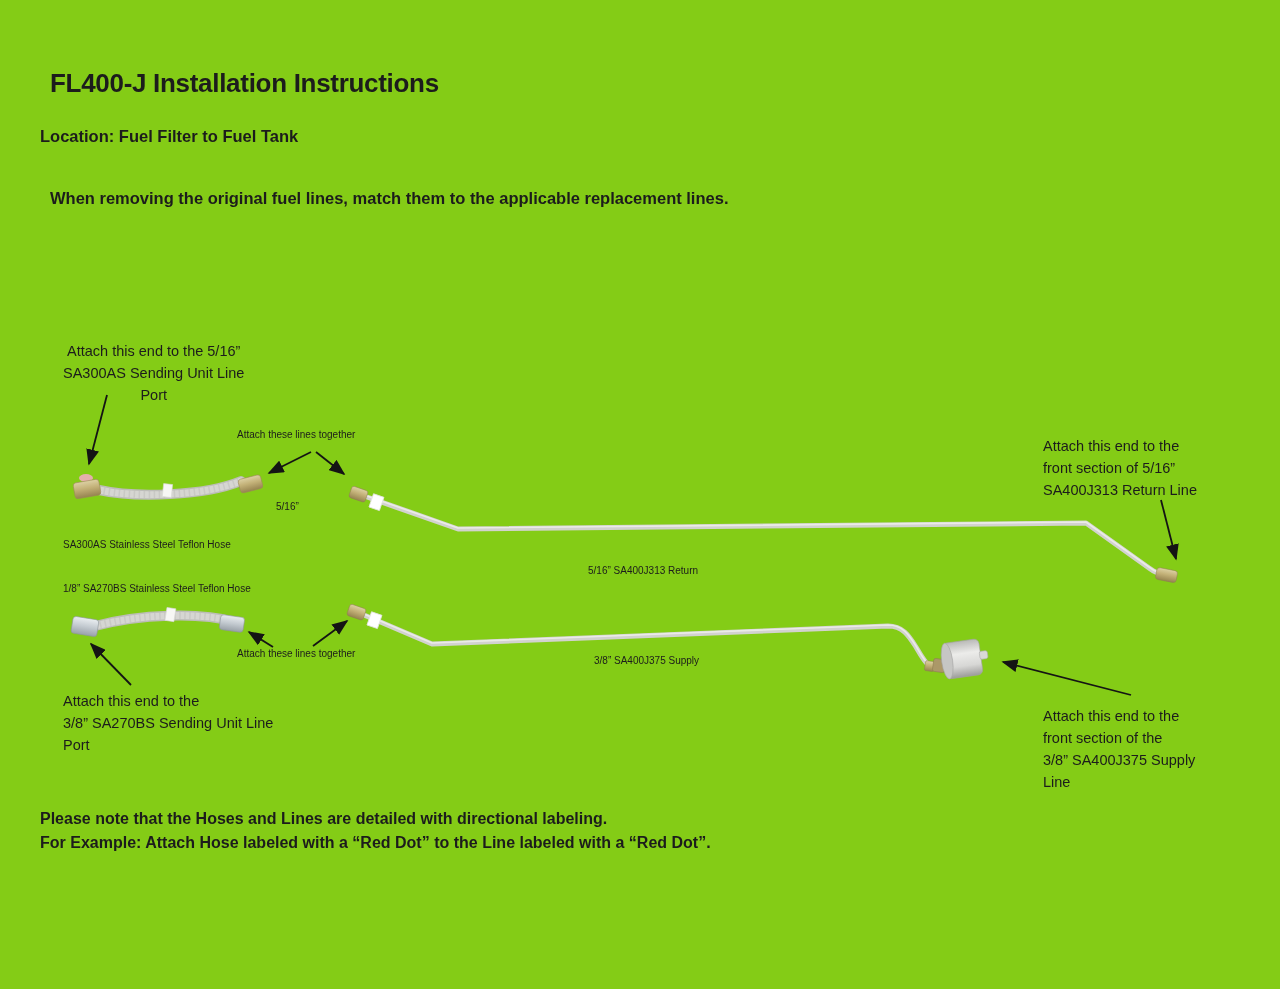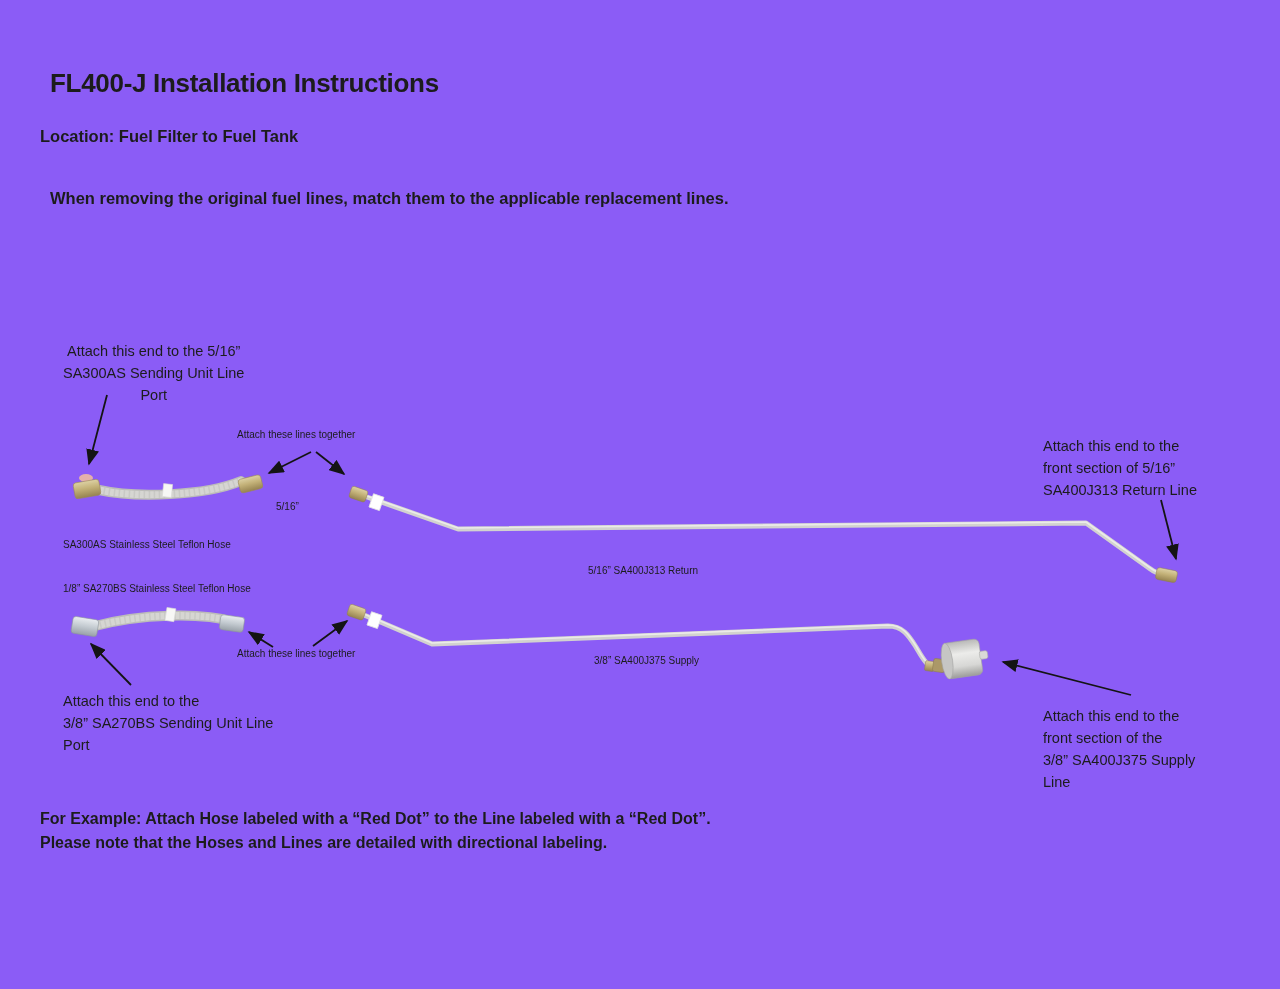--- a/index.html
+++ b/index.html
@@ -1,20 +1,20 @@
 <!DOCTYPE html>
 <html><head>
 <meta charset="utf-8">
 <style>
   html, body { margin: 0; padding: 0; background: #ffffff; }
   .page {
     position: relative;
     width: 1280px;
     height: 989px;
-    background: #8b5cf6;
+    background: #84cc16;
     font-family: "Liberation Sans", sans-serif;
     color: #1c1c1c;
     overflow: hidden;
   }
   .t { position: absolute; }
   .title {
     font-size: 26px;
     font-weight: bold;
     letter-spacing: -0.3px;
   }
@@ -146,17 +146,17 @@
   <div class="t lbl" style="left:594px; top:655px;">3/8” SA400J375 Supply</div>
   <div class="t callout" style="left:63px; top:690px;">Attach this end to the
 3/8” SA270BS Sending Unit Line
 Port</div>
   <div class="t callout" style="left:1043px; top:705px;">Attach this end to the
 front section of the
 3/8” SA400J375 Supply
 Line</div>
 
   <div class="t" style="left:40px; top:807px;">
+    <div class="footer-line">Please note that the Hoses and Lines are detailed with directional labeling.</div>
     <div class="footer-line">For Example: Attach Hose labeled with a “Red Dot” to the Line labeled with a “Red Dot”.</div>
-    <div class="footer-line">Please note that the Hoses and Lines are detailed with directional labeling.</div>
   </div>
 
 </div>
 
 </body></html>

